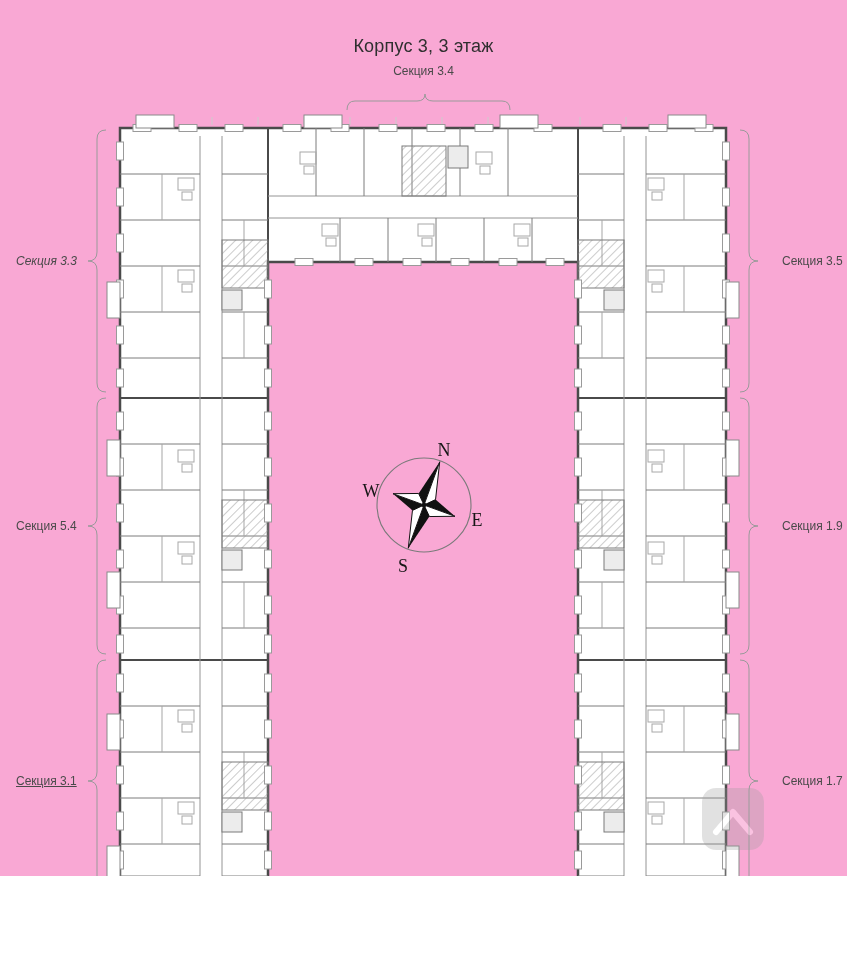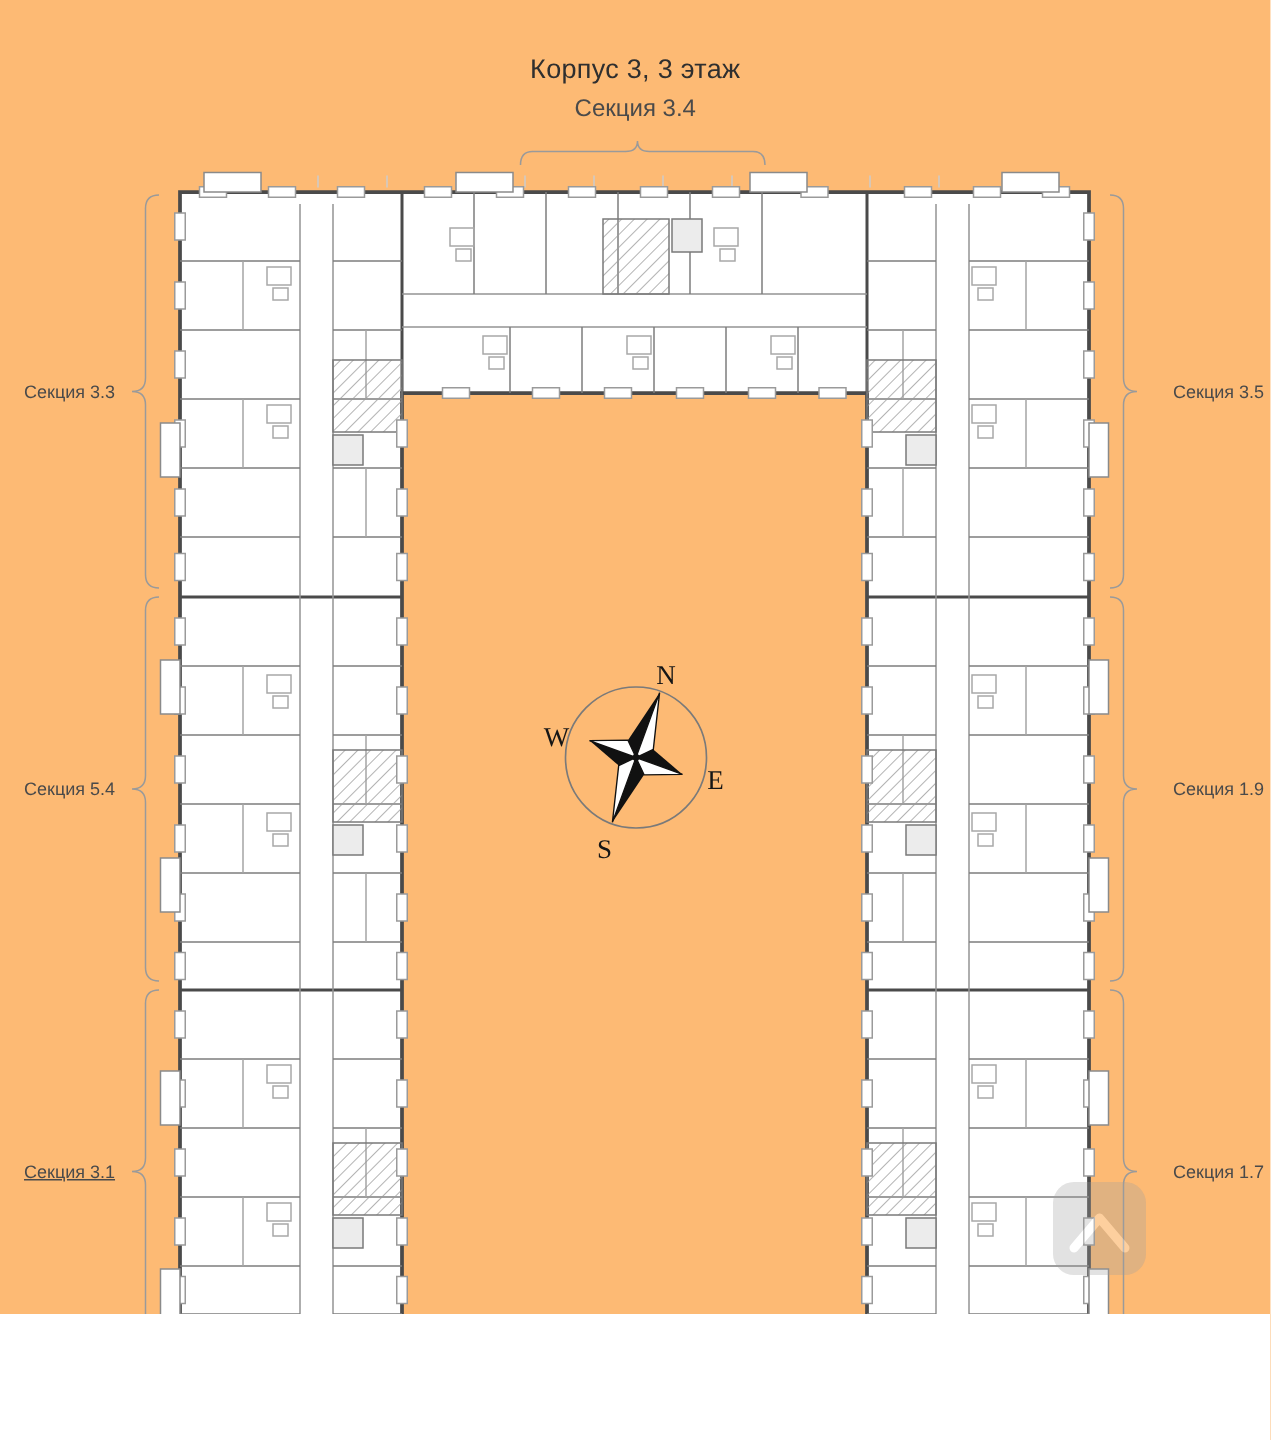--- a/index.html
+++ b/index.html
@@ -1,36 +1,36 @@
 <!DOCTYPE html>
 <html><head>
 <meta charset="utf-8">
 <style>
   html,body{margin:0;padding:0;background:#fff;}
-  .page{position:relative;width:847px;height:876px;background:#fdba74;overflow:hidden;
+  .page{position:relative;width:847px;height:876px;background:#f9a8d4;overflow:hidden;
         font-family:"Liberation Sans",sans-serif;}
   .title{position:absolute;top:36px;left:0;width:100%;text-align:center;
          font-size:18px;color:#2f2f2f;letter-spacing:.2px;}
   .sec-top{position:absolute;top:64px;left:0;width:100%;text-align:center;
-           font-size:16px;color:#4a4a4a;}
+           font-size:12px;color:#4a4a4a;}
   .sec{position:absolute;font-size:12px;color:#4a4a4a;white-space:nowrap;}
   .sec.left-side{left:16px;}
   .sec.right-side{left:750px;margin-left:32px;}
   .plan-svg{position:absolute;top:0;left:0;}
   .compass-letter{font-family:"Liberation Serif",serif;font-size:18px;fill:#161616;}
 </style>
 </head>
 <body>
 
 <div class="page">
 
   <div class="title">Корпус 3, 3 этаж</div>
   <div class="sec-top">Секция 3.4</div>
 
-  <div class="sec left-side" style="top:254px;">Секция 3.3</div>
+  <div class="sec left-side" style="top:254px;font-style:italic;">Секция 3.3</div>
   <div class="sec left-side" style="top:519px;">Секция 5.4</div>
   <div class="sec left-side" style="top:774px;text-decoration:underline;">Секция 3.1</div>
   <div class="sec right-side" style="top:254px;">Секция 3.5</div>
   <div class="sec right-side" style="top:519px;">Секция 1.9</div>
   <div class="sec right-side" style="top:774px;">Секция 1.7</div>
 
   <svg class="plan-svg" width="847" height="960" viewBox="0 0 847 960">
 
     <defs>
       <pattern id="hatch" width="6" height="6" patternUnits="userSpaceOnUse" patternTransform="rotate(45)">

